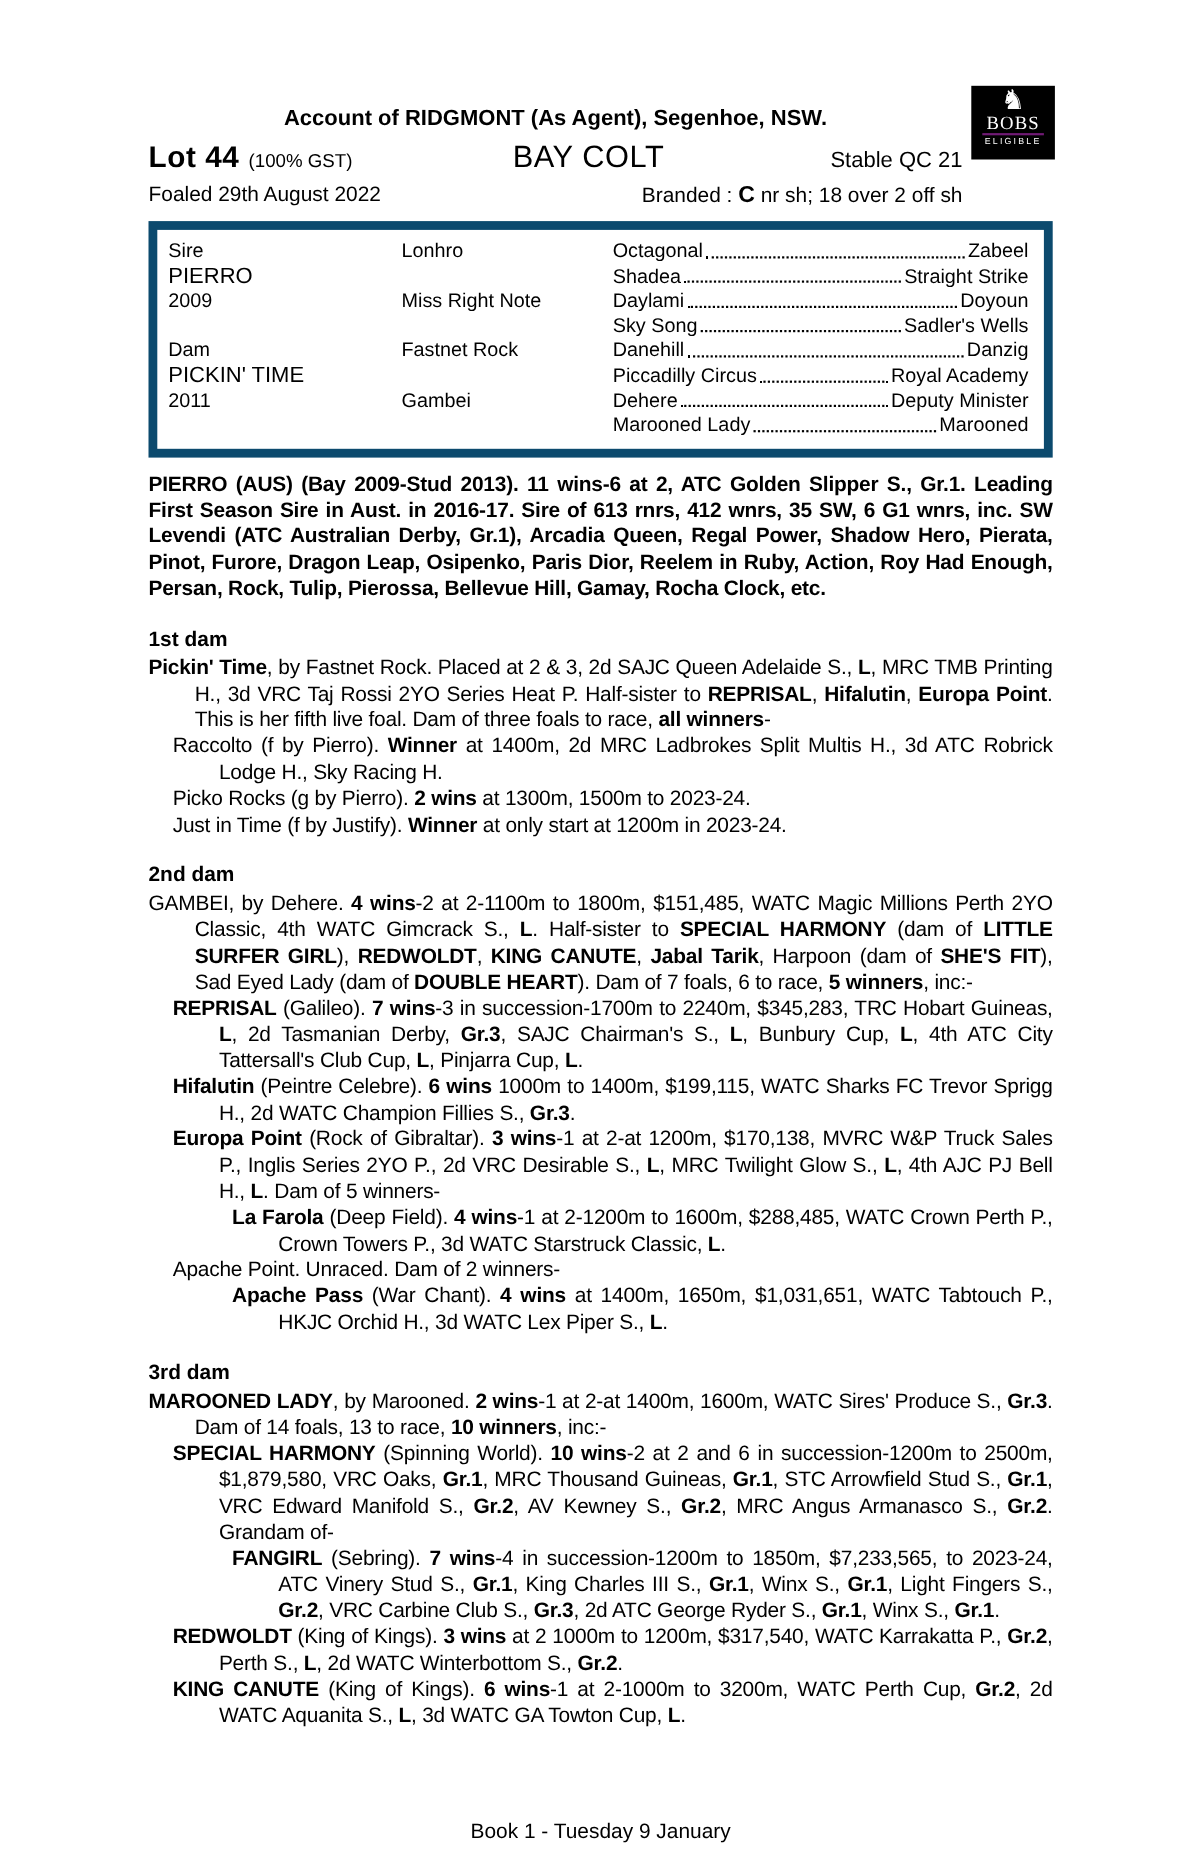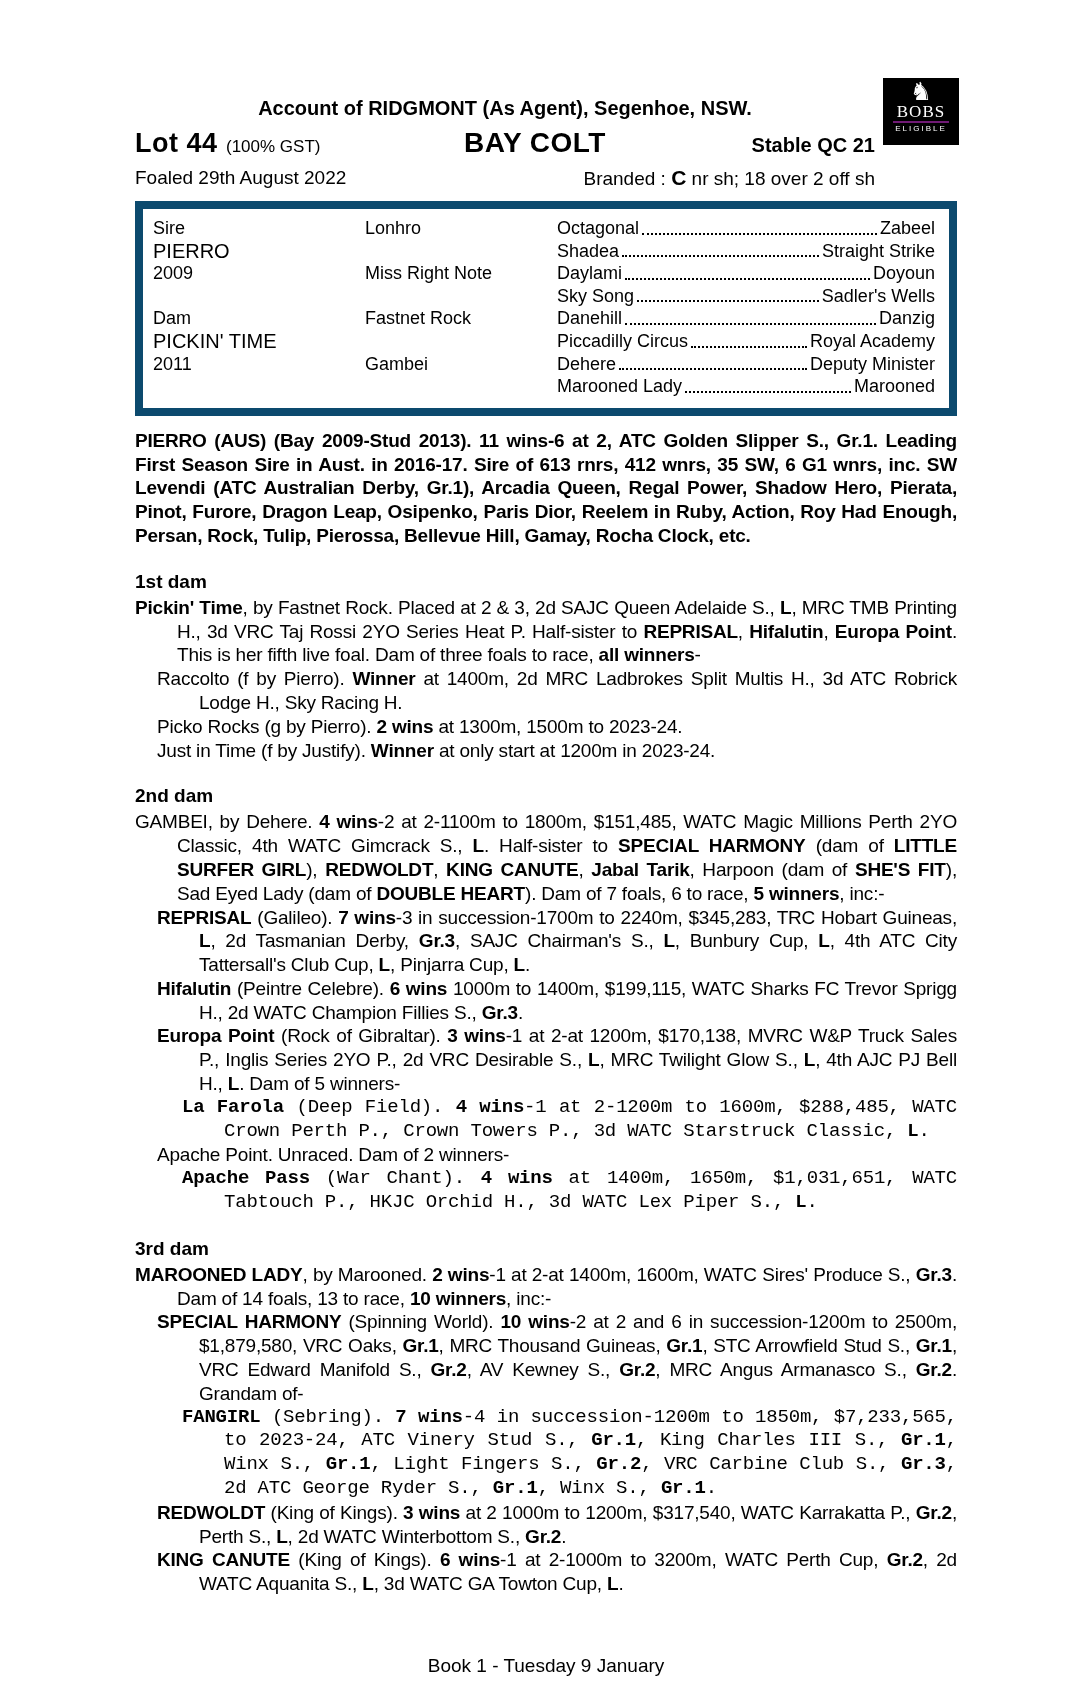--- a/index.html
+++ b/index.html
@@ -26,22 +26,22 @@
   .badge .elig  { font-family: Liberation Sans, sans-serif; font-size: 8px; line-height: 10px; letter-spacing: 2px; border-top: 2px solid #701a75; margin-top: 1px; padding: 1px 2px 0 2px; }
 
   
   .content { position: absolute; left: 135px; top: 96px; width: 822px; }
   .header-inner { width: 740px; }
   .account-line { text-align: center; font-weight: bold; font-size: 20px; line-height: 24px; }
   .lot-row { display: flex; align-items: baseline; margin-top: 7px; }
   .lot-left { width: 250px; white-space: nowrap; }
   .lot-label { font-weight: bold; font-size: 27px; letter-spacing: 0.5px; }
   .gst { font-size: 17px; margin-left: 4px; }
-  .lot-center { flex: 1; text-align: center; font-weight: bold; font-size: 28px; letter-spacing: 0.5px; }
-  .lot-right { width: 190px; text-align: right; font-weight: bold; font-size: 20px; white-space: nowrap; }
+  .lot-center { flex: 1; text-align: center; font-weight: normal; font-size: 28px; letter-spacing: 0.5px; }
+  .lot-right { width: 190px; text-align: right; font-weight: normal; font-size: 20px; white-space: nowrap; }
   .foaled-row { display: flex; justify-content: space-between; font-size: 19px; line-height: 23px; margin-top: 7px; text-align: center; }
   .brand-letter { font-weight: bold; font-size: 21px; }
 
   
   .ped-table {
     margin-top: 11px;
     border: 8px solid #0c4a6e;
     width: 822px;
     padding: 8px 14px 10px 10px;
   }
@@ -57,21 +57,21 @@
     margin-top: 13px;
     font-weight: bold;
     font-size: 19px; line-height: 23.8px;
     text-align: justify;
     letter-spacing: -0.2px;
   }
   .dam-heading { font-weight: bold; font-size: 19px; line-height: 23px; margin-top: 22px; margin-bottom: 3px; }
   .para { font-size: 19px; line-height: 23.8px; text-align: justify; letter-spacing: -0.2px; }
   .l0 { padding-left: 42px; text-indent: -42px; }
   .l1 { margin-left: 22px; padding-left: 42px; text-indent: -42px; }
-  .l2 { margin-left: 47px; padding-left: 42px; text-indent: -42px; font-family: Liberation Mono, monospace; }
+  .l2 { margin-left: 76px; padding-left: 42px; text-indent: -42px; }
   .b { font-weight: bold; }
 
   
   .footer {
     position: absolute; bottom: 16px; left: 0; width: 100%;
     text-align: center; font-size: 19px; color: #000000;
   }
 </style>
 </head>
 <body>

